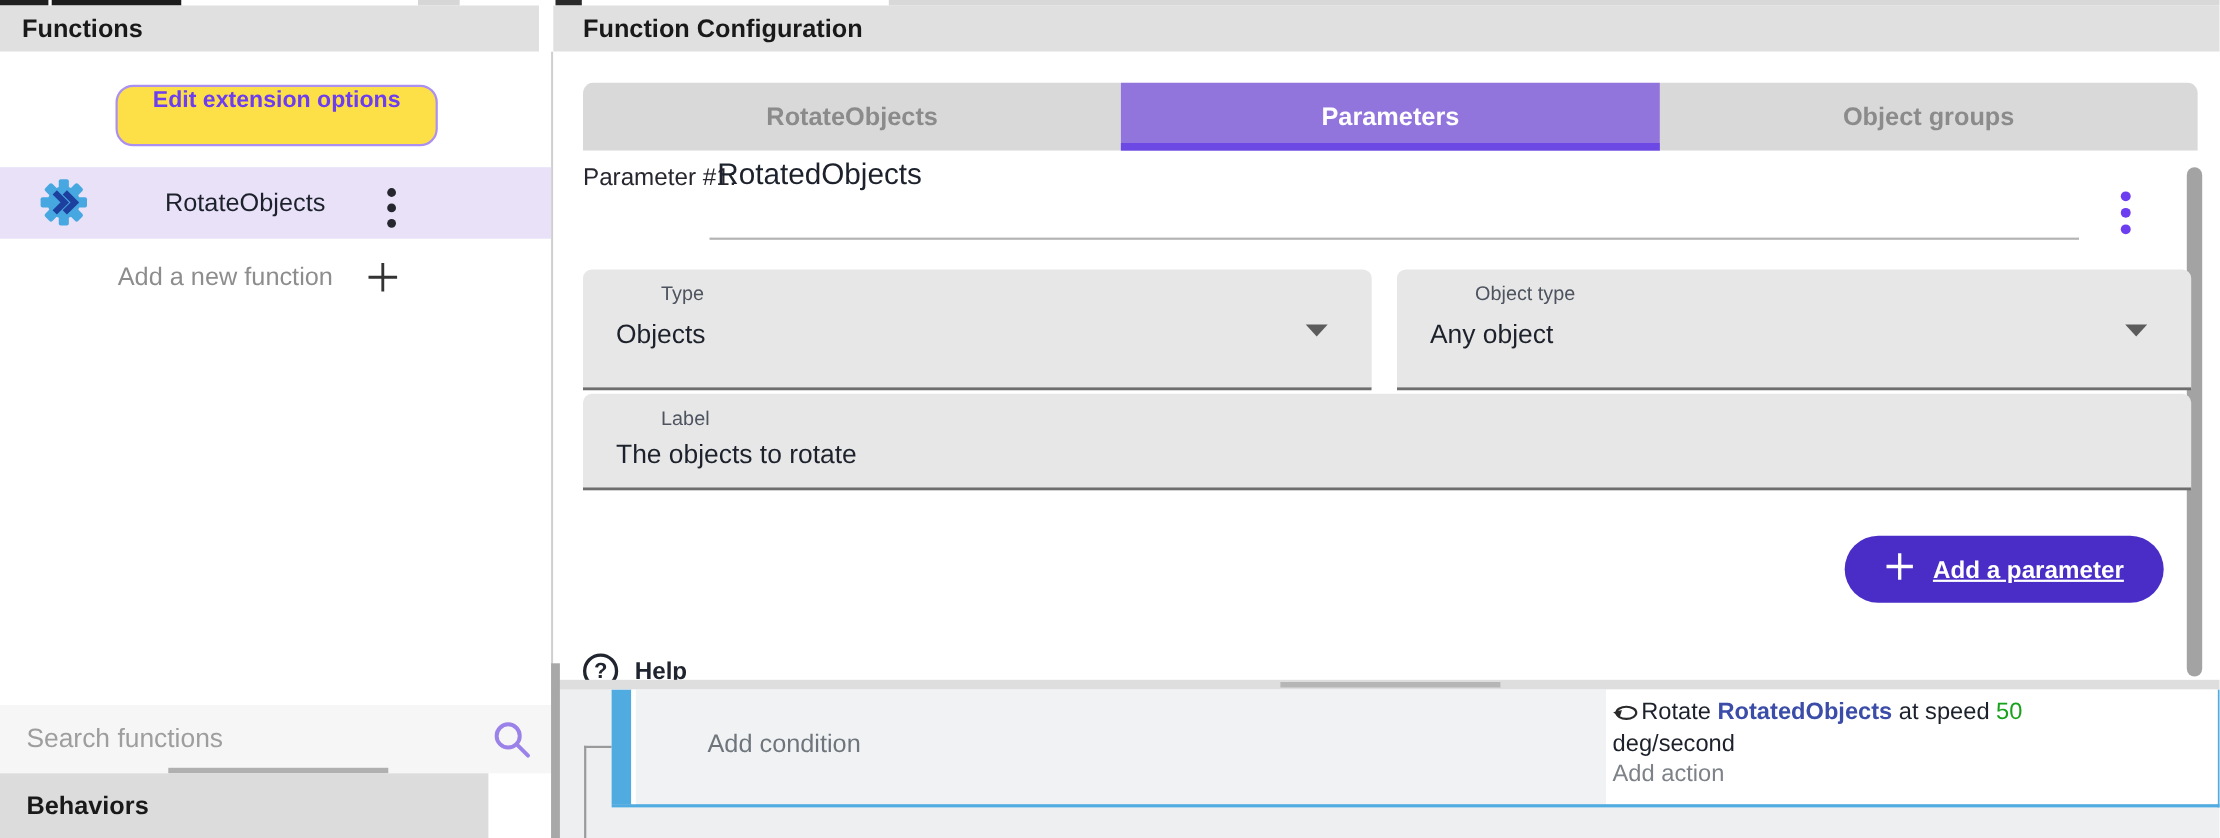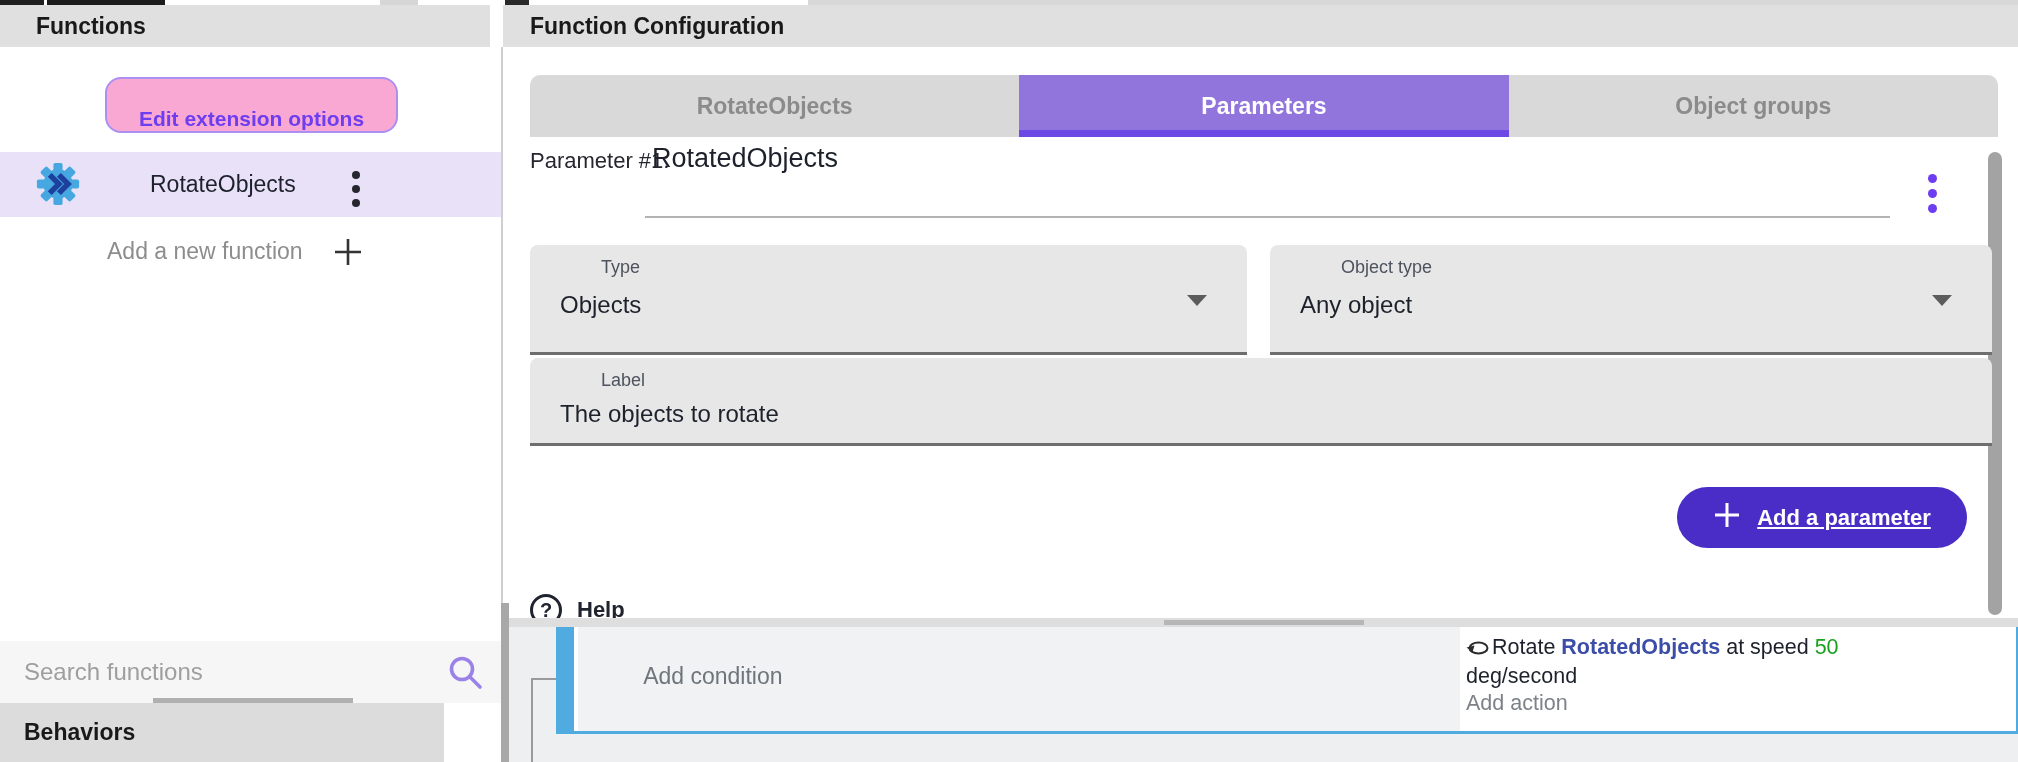--- a/index.html
+++ b/index.html
@@ -13,32 +13,32 @@
 
   
   .top-sliver { position:absolute; top:0; height:5px; }
 
   
   .panel-header {
     position:absolute; top:5px; height:42px; background:#e0e0e0;
     display:flex; align-items:center;
     font-size:23px; font-weight:600; color:#191919;
   }
-  .sidebar-header { left:0; width:490px; padding-left:36px; }
+  .sidebar-header { left:0; width:490px; padding-left:20px; }
   .main-header   { left:503px; width:1515px; padding-left:27px; }
 
   
   .sidebar-body {
     position:absolute; left:0; top:47px; width:503px; height:715px;
     background:#ffffff; border-right:2px solid #cfcfcf;
   }
   .edit-ext-btn {
     position:absolute; left:105px; top:77px; width:293px; height:56px;
-    background:#f9a8d4; border:2px solid #ab90f2; border-radius:16px;
-    display:flex; align-items:flex-end; justify-content:center;
+    background:#fde047; border:2px solid #ab90f2; border-radius:16px;
+    display:flex; align-items:flex-start; justify-content:center;
     font-size:21px; font-weight:700; color:var(--brand-purple,#6d3df0);
     cursor:pointer;
   }
   .function-row {
     position:absolute; left:0; top:152px; width:501px; height:65px;
     background:var(--selected-row-bg,#e8e1f8);
     display:flex; align-items:center;
   }
   .function-row .fn-icon { position:absolute; left:36px; top:10px; width:44px; height:44px; }
   .function-row .fn-name { position:absolute; left:150px; font-size:23px; color:#1d212b; }

